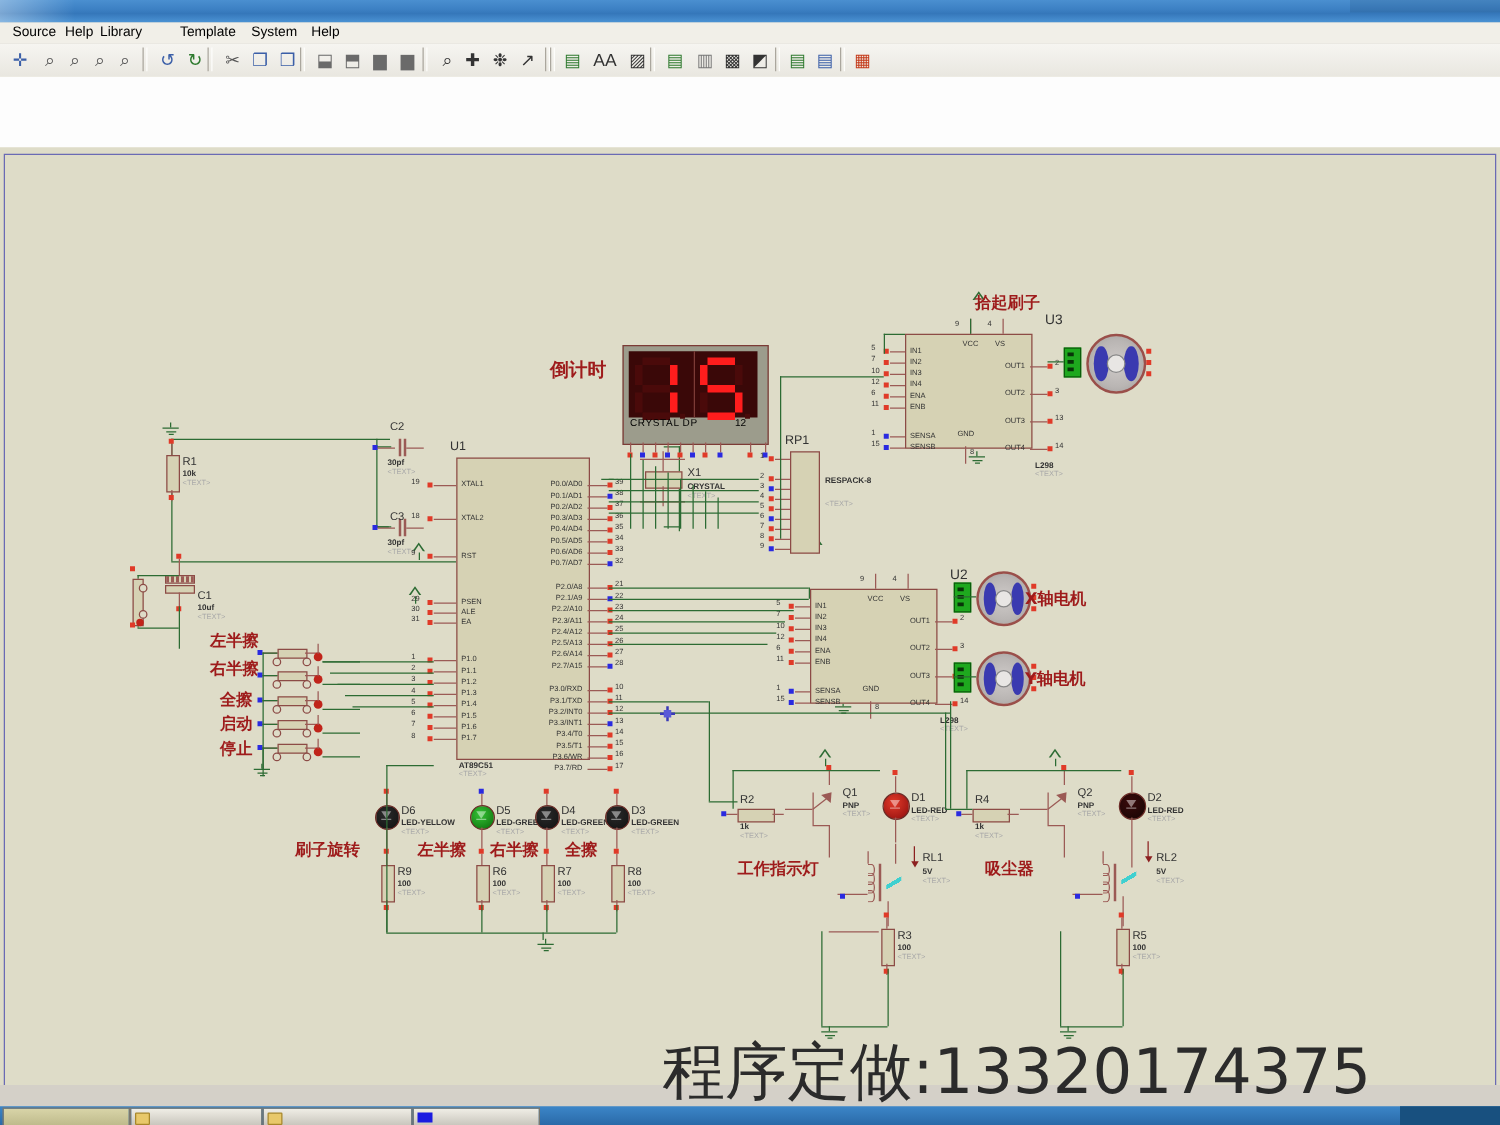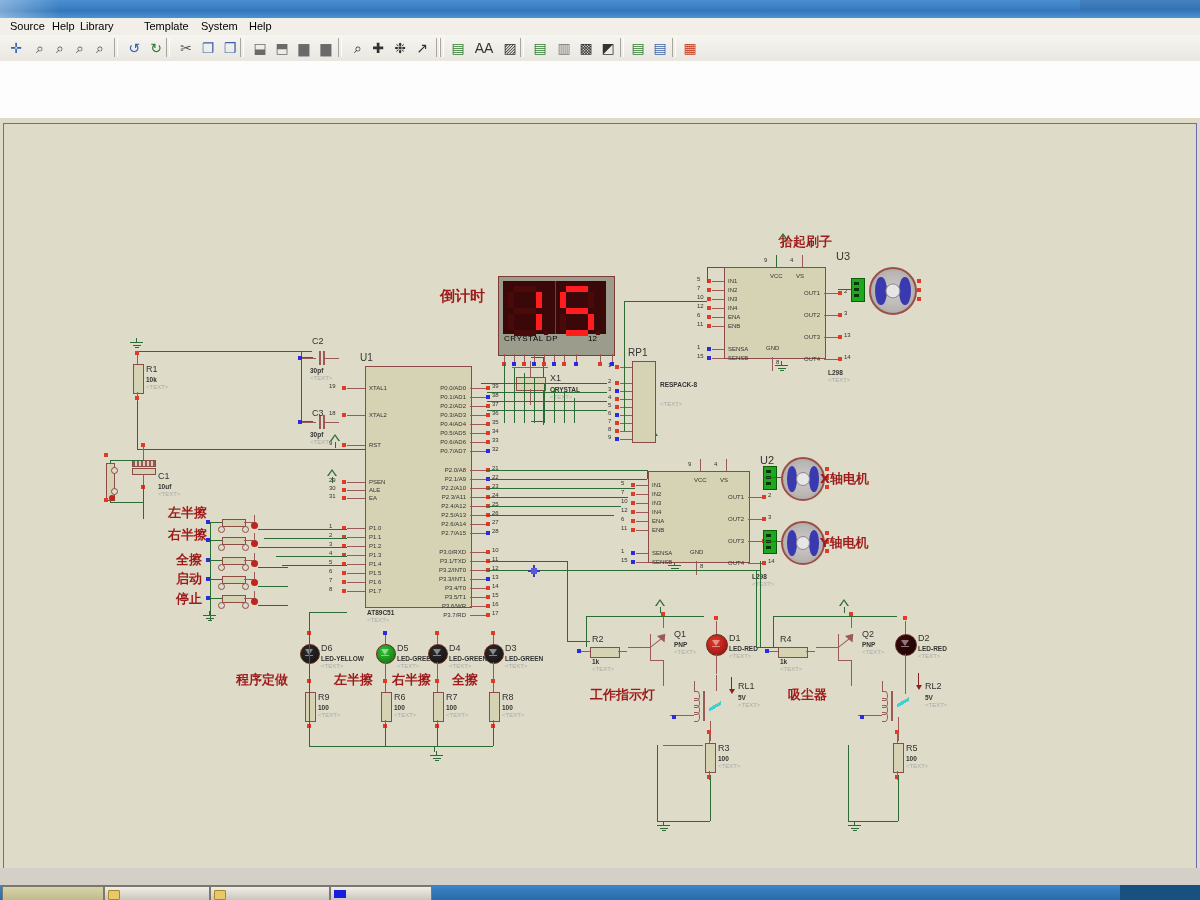--- a/index.html
+++ b/index.html
@@ -1025,21 +1025,21 @@
         </div>
         <div class="cn" style="left:440px;top:226px;font-size:15px">倒计时</div>
         <div class="cn" style="left:780px;top:172px;font-size:13px">拾起刷子</div>
         <div class="cn" style="left:820px;top:409px;font-size:13px">X轴电机</div>
         <div class="cn" style="left:820px;top:473px;font-size:13px">Y轴电机</div>
         <div class="cn" style="left:168px;top:443px;font-size:13px">左半擦</div>
         <div class="cn" style="left:168px;top:465px;font-size:13px">右半擦</div>
         <div class="cn" style="left:176px;top:490px;font-size:13px">全擦</div>
         <div class="cn" style="left:176px;top:509px;font-size:13px">启动</div>
         <div class="cn" style="left:176px;top:529px;font-size:13px">停止</div>
-        <div class="cn" style="left:236px;top:610px;font-size:13px">程序定做</div>
+        <div class="cn" style="left:236px;top:610px;font-size:13px">刷子旋转</div>
         <div class="cn" style="left:334px;top:610px;font-size:13px">左半擦</div>
         <div class="cn" style="left:392px;top:610px;font-size:13px">右半擦</div>
         <div class="cn" style="left:452px;top:610px;font-size:13px">全擦</div>
         <div class="cn" style="left:590px;top:625px;font-size:13px">工作指示灯</div>
         <div class="cn" style="left:788px;top:625px;font-size:13px">吸尘器</div>
       </div>
   </div>
 
 
   <div class="taskbar">
@@ -1049,13 +1049,14 @@
     </div>
     <div class="tb-btn" style="left:210px;width:118px">
       <div class="tb-folder" style="left:3px"></div>
     </div>
     <div class="tb-btn" style="left:330px;width:100px">
       <div class="tb-blue" style="left:3px"></div>
     </div>
     <div class="tray"></div>
   </div>
 
+  <div class="watermark" style="left:530px;top:824px;font-size:50px;">程序定做:13320174375</div>
 </div>
 
 </body></html>

